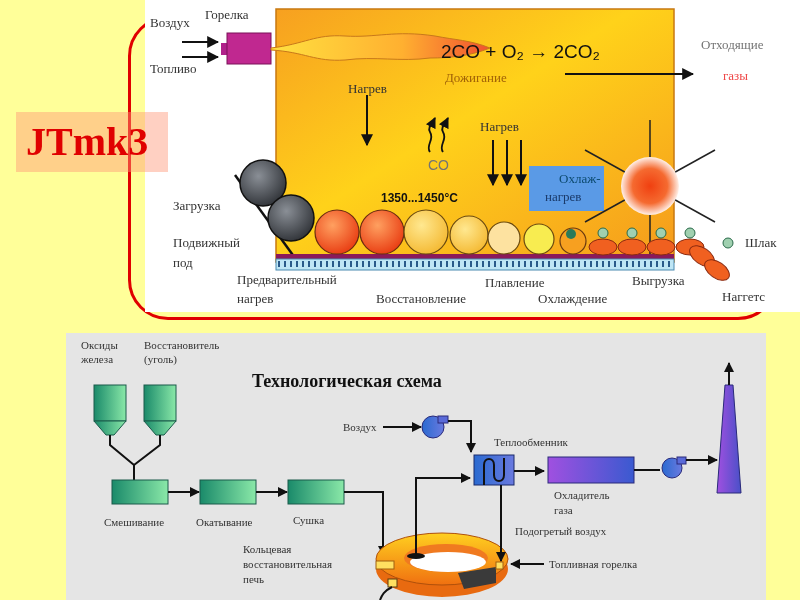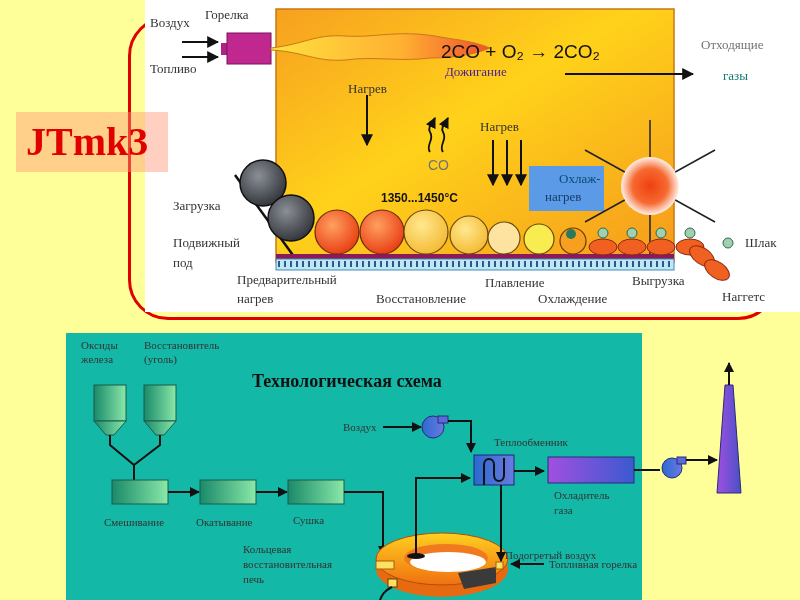--- a/index.html
+++ b/index.html
@@ -2,21 +2,21 @@
 <html><head>
 <meta charset="utf-8">
 <style>
   html, body { margin:0; padding:0; }
   body { width:800px; height:600px; background:#ffff99; position:relative; overflow:hidden; font-family:"Liberation Serif", serif; }
   .abs { position:absolute; }
   #frame-top { left:128px; top:16px; width:650px; height:304px; border:3px solid #e00000; border-radius:40px; box-sizing:border-box; }
   #top-panel { left:145px; top:0; width:655px; height:312px; background:#fff; }
   #badge { left:16px; top:112px; width:152px; height:60px; background:rgba(255,150,120,0.45); }
   #badge span { position:absolute; left:10px; top:6px; font-family:"Liberation Serif", serif; font-weight:bold; color:#e00000; font-size:40px; }
-  #bottom-panel { left:66px; top:333px; width:576px; height:267px; background:#14b8a6; }
+  #bottom-panel { left:66px; top:333px; width:700px; height:267px; background:#e5e5e5; }
   .lbl { position:absolute; font-family:"Liberation Serif", serif; font-size:13px; color:#333; white-space:nowrap; line-height:14px; }
   .lbl-sm { font-size:11px; line-height:12px; }
 </style>
 </head>
 <body>
 
 <div class="abs" id="frame-top"></div>
 <div class="abs" id="top-panel">
   <svg width="655" height="312" viewBox="0 0 655 312">
     <defs>
@@ -177,29 +177,29 @@
     <ellipse cx="557" cy="256" rx="14" ry="8" fill="#f06020" stroke="#8a2a10" transform="rotate(35 557 256)"></ellipse>
     <ellipse cx="572" cy="270" rx="14" ry="8" fill="#f06020" stroke="#8a2a10" transform="rotate(35 572 270)"></ellipse>
     <circle cx="583" cy="243" r="5" fill="#a0d0b0" stroke="#2a6a4a"></circle>
   </svg>
 
   
   <div class="lbl" style="left:5px;top:16px;">Воздух</div>
   <div class="lbl" style="left:5px;top:62px;">Топливо</div>
   <div class="lbl" style="left:60px;top:8px;">Горелка</div>
   <div class="lbl" style="left:296px;top:45px;font-family:'Liberation Sans Narrow','Liberation Sans',sans-serif;font-size:19px;color:#111;">2CO + O₂ → 2CO₂</div>
-  <div class="lbl" style="left:300px;top:65px;color:#4c1d95;">Дожигание</div>
+  <div class="lbl" style="left:300px;top:71px;color:#a16207;">Дожигание</div>
   <div class="lbl" style="left:203px;top:82px;color:#333;">Нагрев</div>
   <div class="lbl" style="left:335px;top:120px;color:#333;">Нагрев</div>
   <div class="lbl" style="left:283px;top:158px;font-family:'Liberation Sans',sans-serif;font-size:14px;color:#737373;">CO</div>
   <div class="lbl" style="left:236px;top:191px;font-family:'Liberation Sans',sans-serif;font-weight:bold;font-size:12px;color:#111;">1350...1450°C</div>
   <div class="lbl" style="left:394px;top:172px;color:#0c4a6e;margin-left:20px;">Охлаж-</div>
   <div class="lbl" style="left:400px;top:190px;color:#1a3a6a;">нагрев</div>
   <div class="lbl" style="left:556px;top:38px;color:#737373;">Отходящие</div>
-  <div class="lbl" style="left:578px;top:69px;color:#0f766e;">газы</div>
+  <div class="lbl" style="left:578px;top:69px;color:#ef4444;">газы</div>
   <div class="lbl" style="left:28px;top:199px;">Загрузка</div>
   <div class="lbl" style="left:28px;top:236px;">Подвижный</div>
   <div class="lbl" style="left:28px;top:256px;">под</div>
   <div class="lbl" style="left:92px;top:273px;">Предварительный</div>
   <div class="lbl" style="left:92px;top:292px;">нагрев</div>
   <div class="lbl" style="left:231px;top:292px;">Восстановление</div>
   <div class="lbl" style="left:340px;top:276px;">Плавление</div>
   <div class="lbl" style="left:393px;top:292px;">Охлаждение</div>
   <div class="lbl" style="left:487px;top:274px;">Выгрузка</div>
   <div class="lbl" style="left:600px;top:236px;">Шлак</div>
@@ -305,15 +305,15 @@
   <div class="lbl lbl-sm" style="left:38px;top:183px;">Смешивание</div>
   <div class="lbl lbl-sm" style="left:130px;top:183px;">Окатывание</div>
   <div class="lbl lbl-sm" style="left:227px;top:181px;">Сушка</div>
   <div class="lbl lbl-sm" style="left:177px;top:210px;">Кольцевая</div>
   <div class="lbl lbl-sm" style="left:177px;top:225px;">восстановительная</div>
   <div class="lbl lbl-sm" style="left:177px;top:240px;">печь</div>
   <div class="lbl lbl-sm" style="left:277px;top:88px;">Воздух</div>
   <div class="lbl lbl-sm" style="left:428px;top:103px;">Теплообменник</div>
   <div class="lbl lbl-sm" style="left:488px;top:156px;">Охладитель</div>
   <div class="lbl lbl-sm" style="left:488px;top:171px;">газа</div>
-  <div class="lbl lbl-sm" style="left:439px;top:192px;margin-top:24px;">Подогретый воздух</div>
+  <div class="lbl lbl-sm" style="left:449px;top:192px;">Подогретый воздух</div>
   <div class="lbl lbl-sm" style="left:483px;top:225px;">Топливная горелка</div>
 </div>
 
 </body></html>

